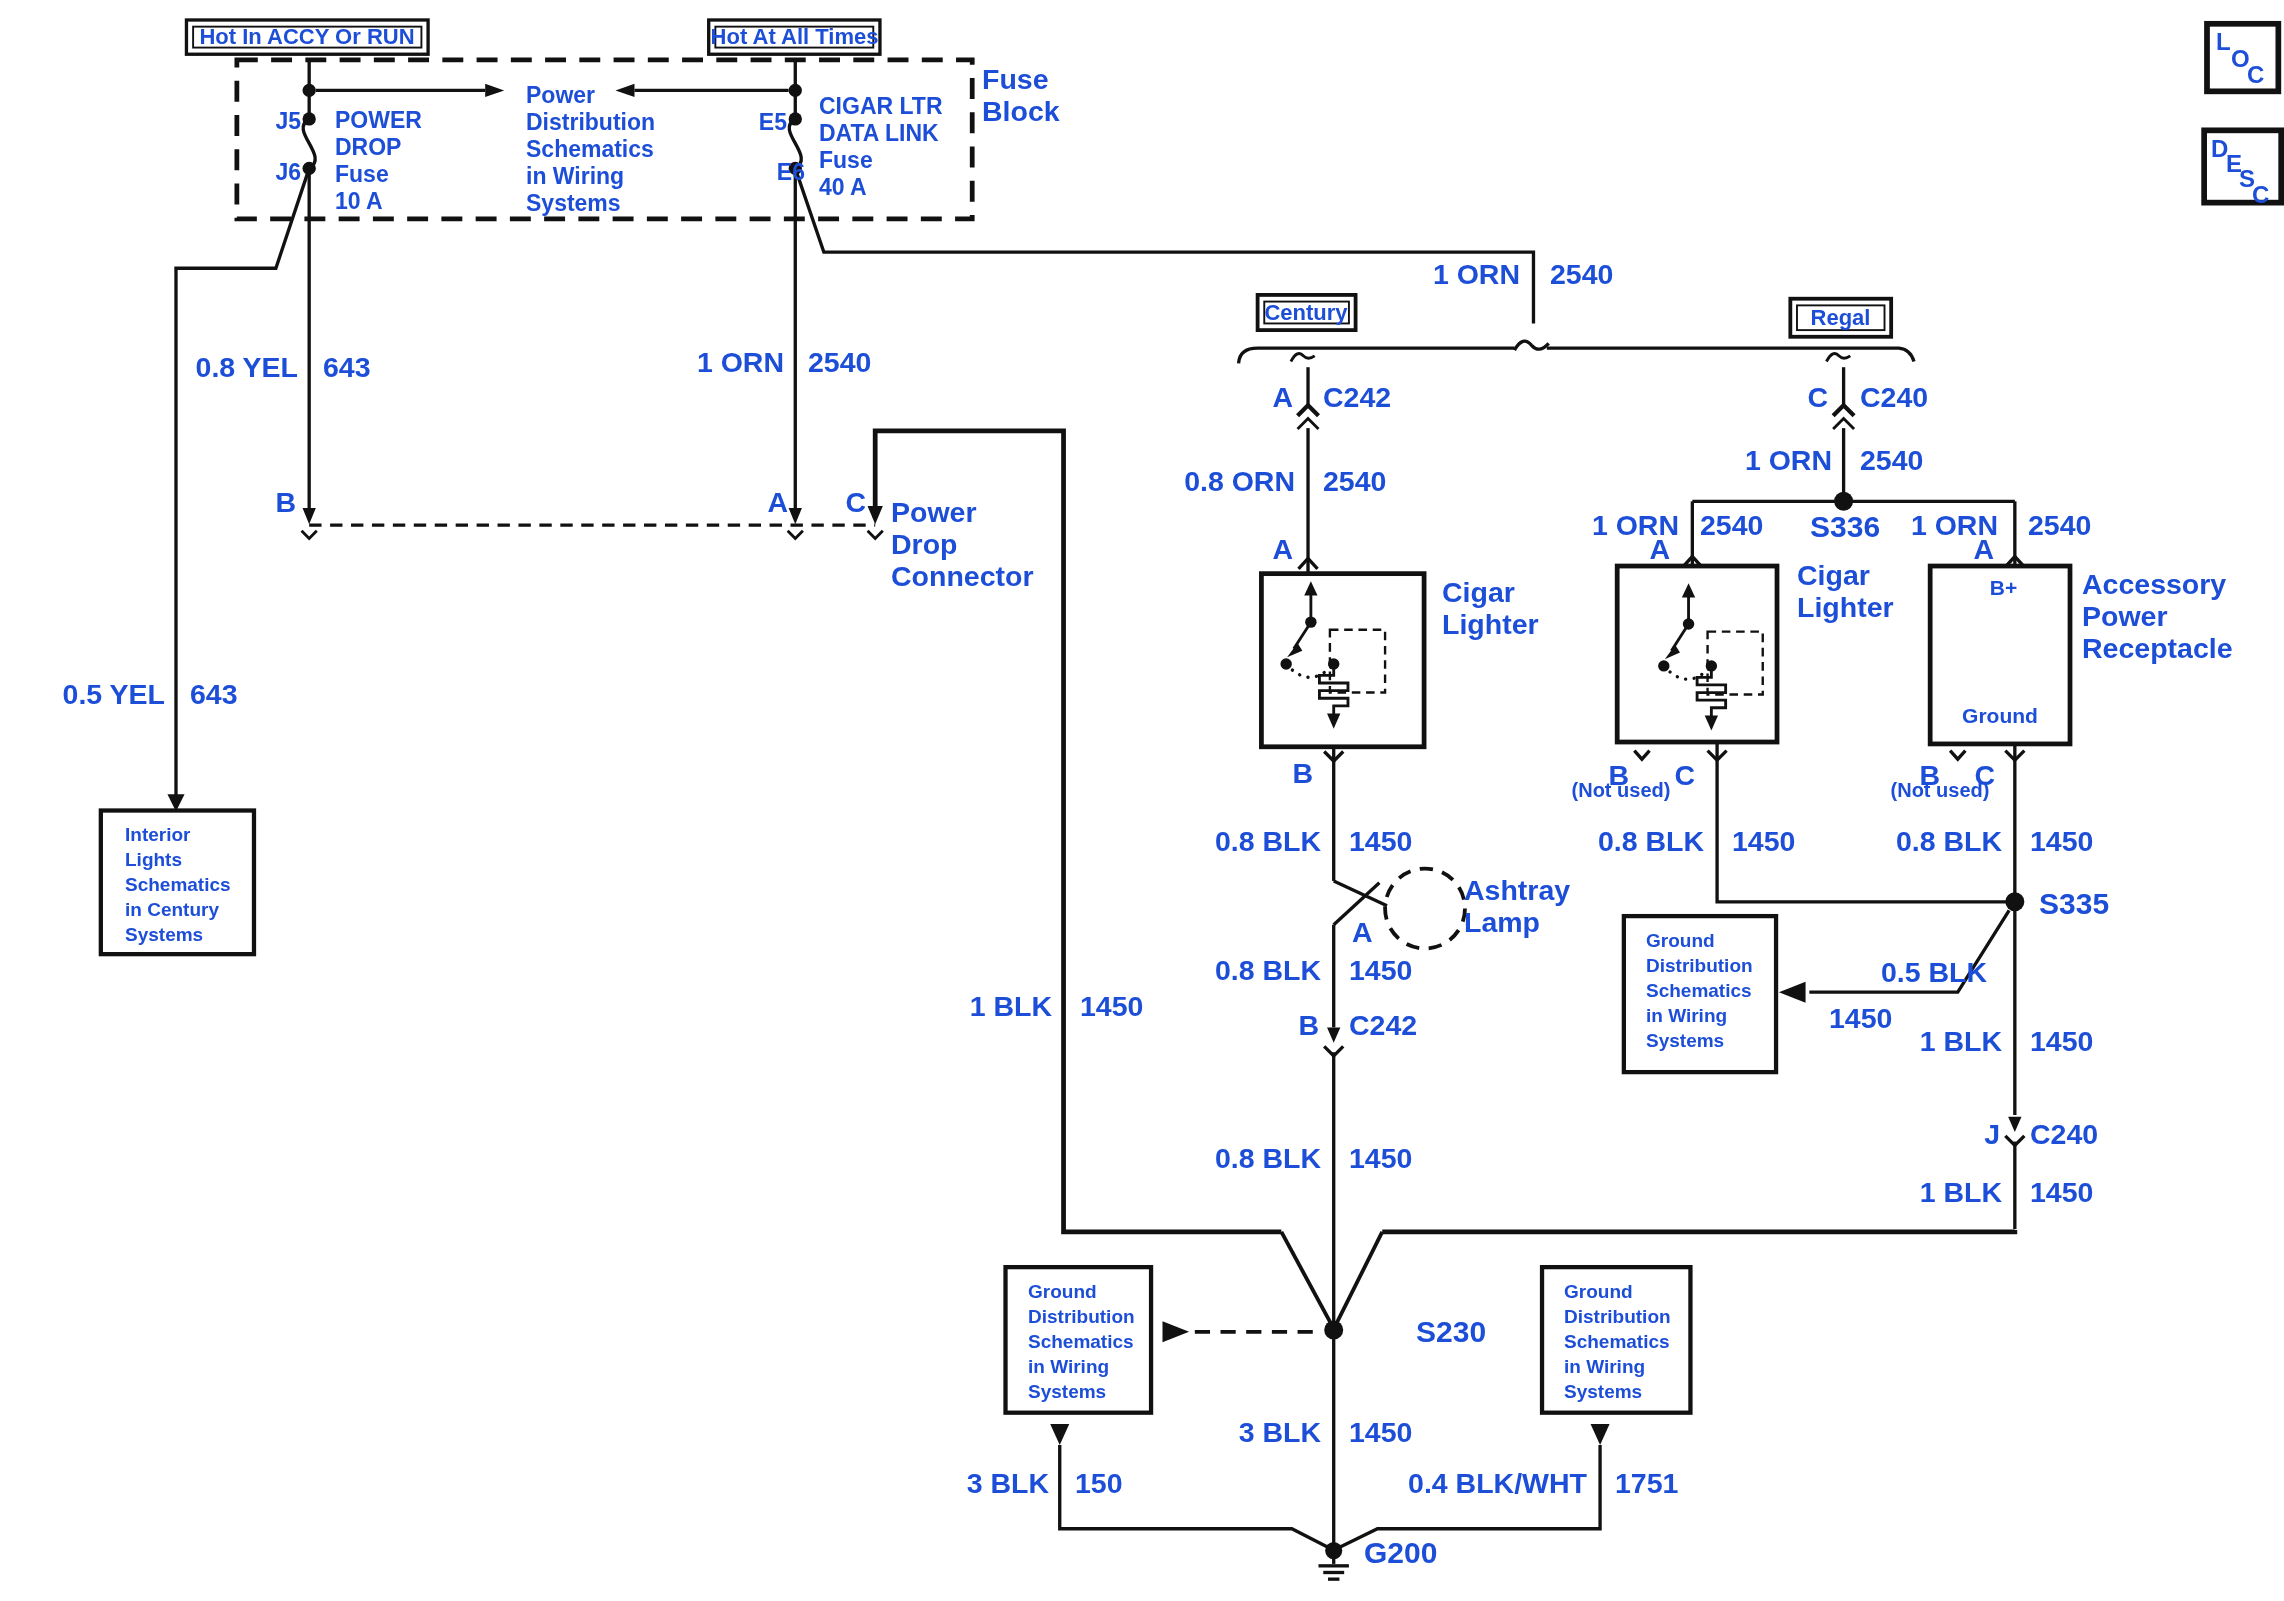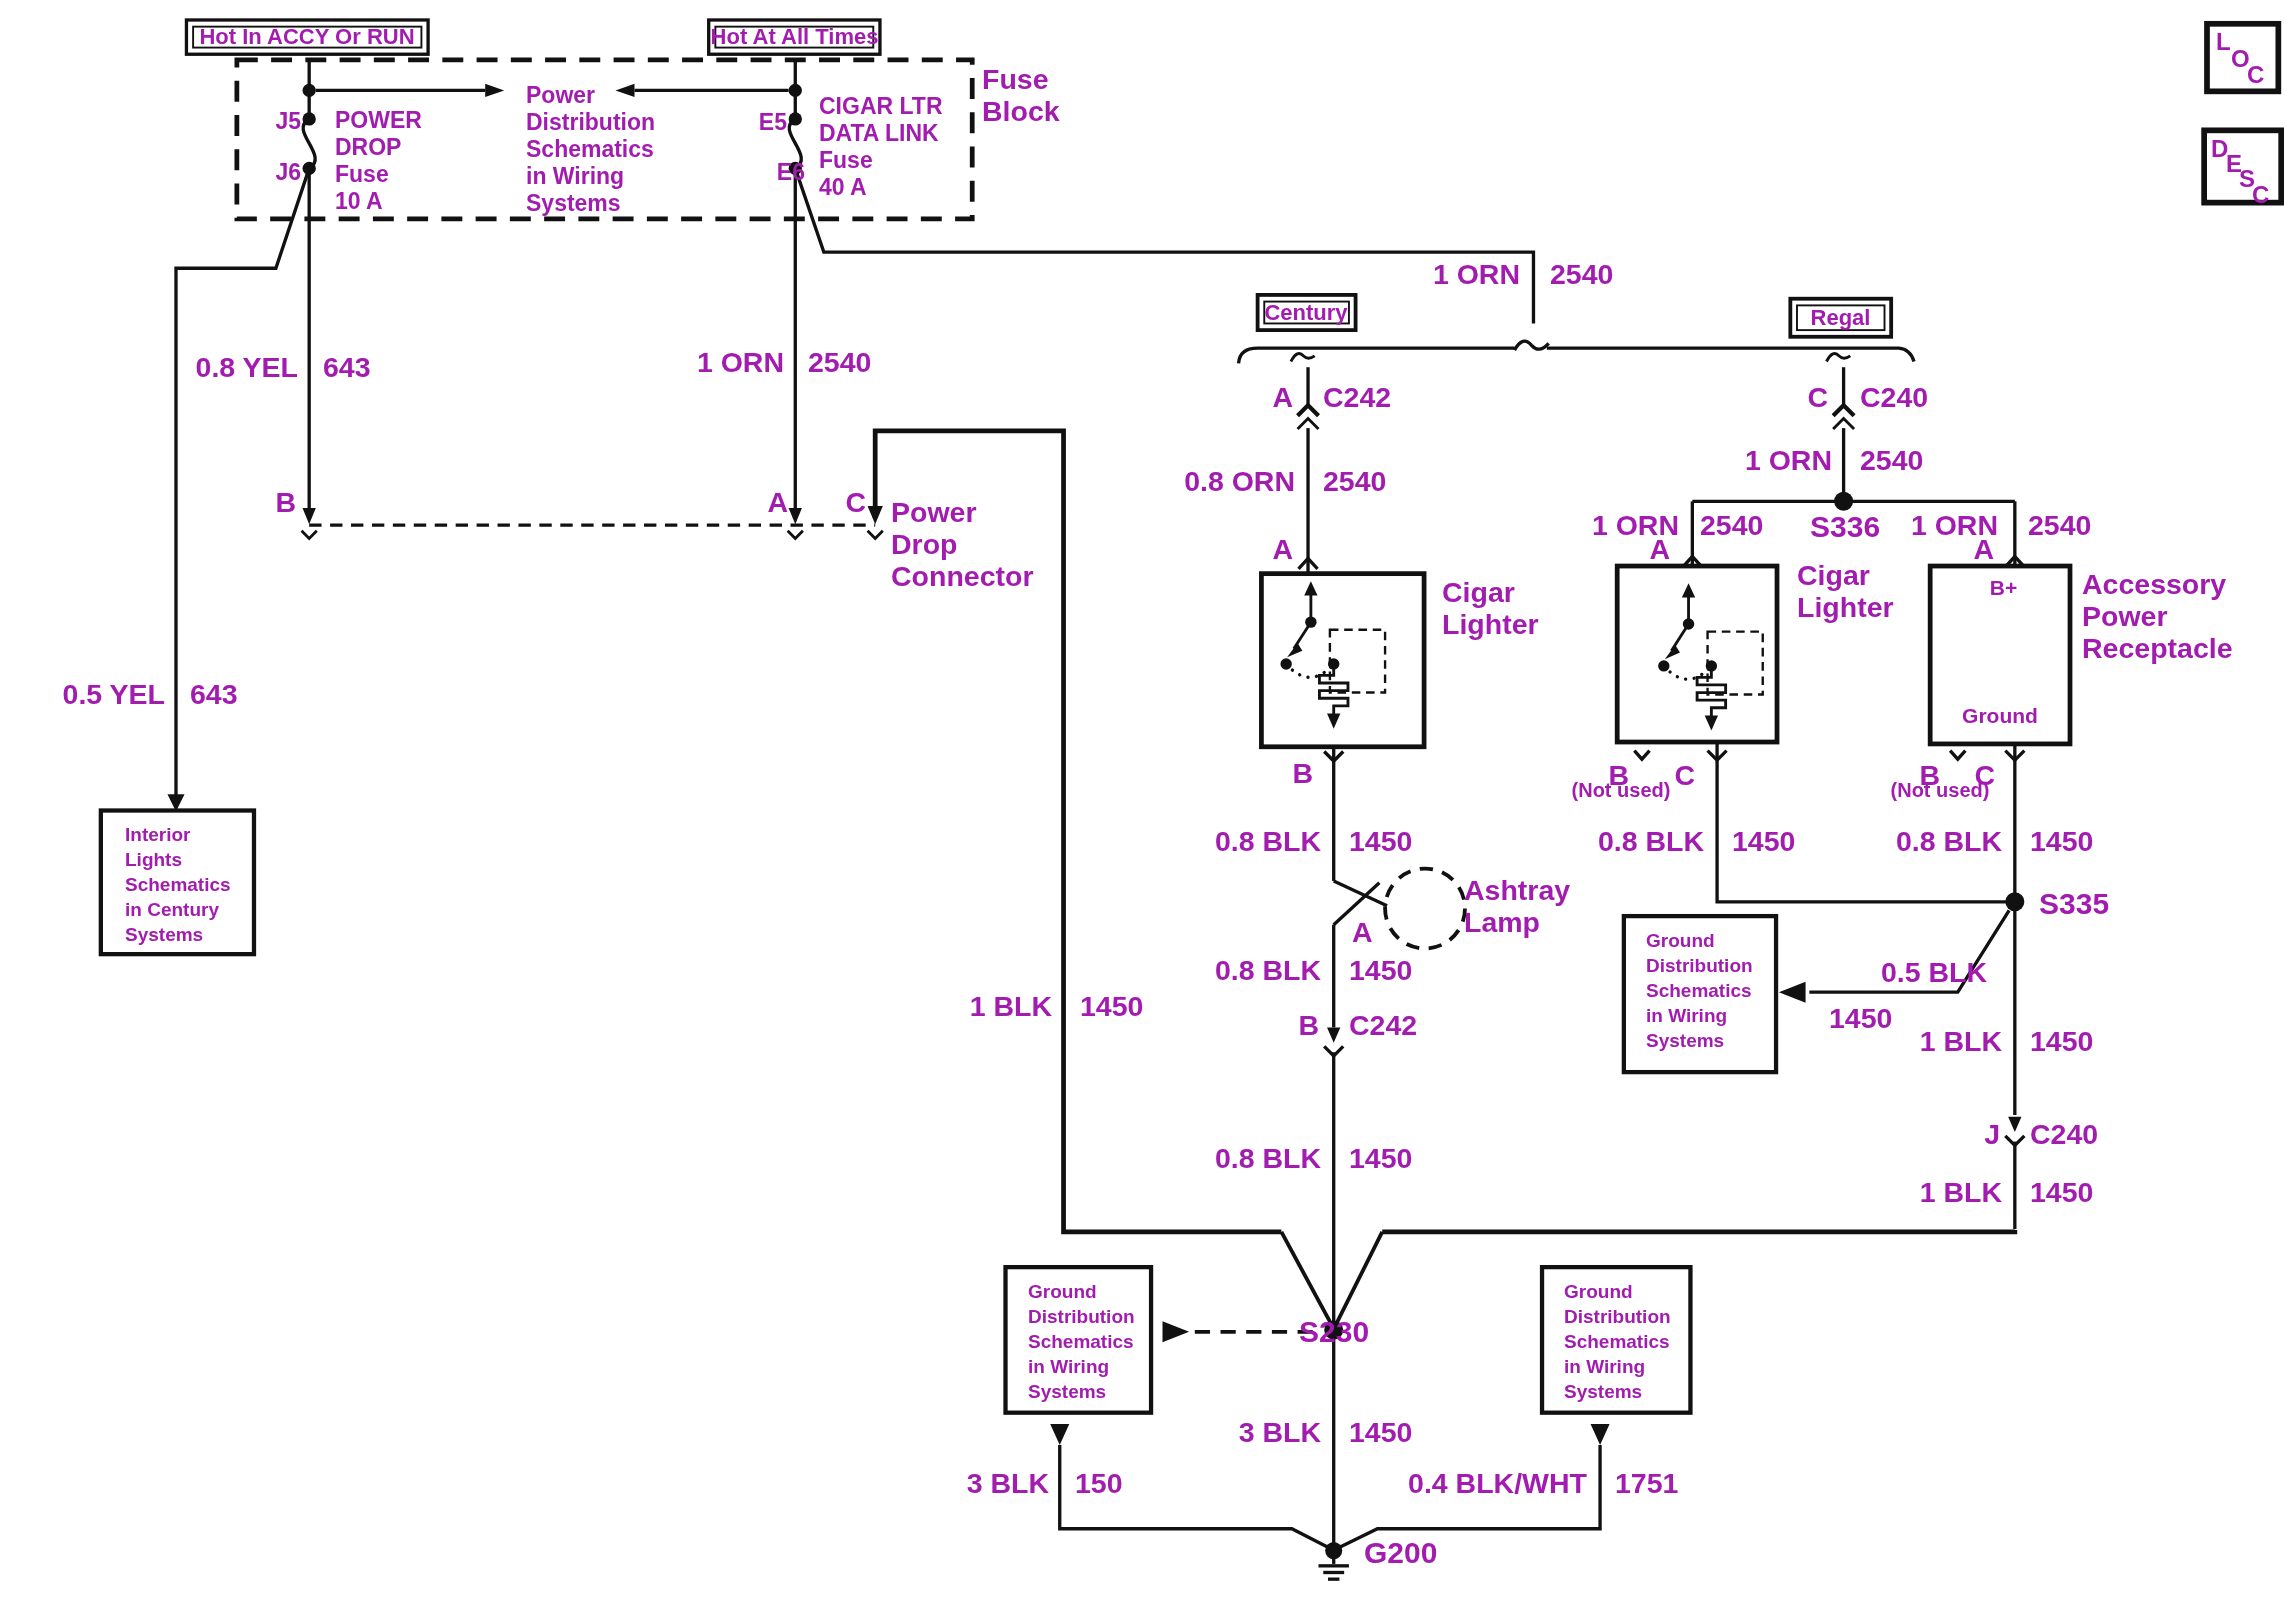--- a/index.html
+++ b/index.html
@@ -1,17 +1,17 @@
 <!DOCTYPE html>
 <html style="font-size:15px"><head>
 <meta charset="utf-8">
 <style>
   html,body{margin:0;padding:0;background:#fff;}
   #stage{position:relative;width:2285px;height:1602px;background:#ffffff;
-         font-family:"Liberation Sans",sans-serif;color:#a21caf;overflow:hidden;}
+         font-family:"Liberation Sans",sans-serif;color:#1d4ed8;overflow:hidden;}
   #wires-svg{position:absolute;left:0;top:0;}
   .lbl{position:absolute;white-space:nowrap;font-weight:700;font-size:28.5px;line-height:1;transform:translateY(-50%);}
   .lbl.big{font-size:30px;}
   .lbl.small{font-size:23px;}
   .lbl.tiny{font-size:20px;font-weight:700;}
   .txtblock{position:absolute;font-weight:700;font-size:23px;line-height:27px;white-space:nowrap;}
   .txtblock.wide{font-size:28.5px;line-height:32px;}
   .boxtext{position:absolute;font-weight:700;font-size:19px;line-height:25px;white-space:nowrap;margin-left:9px;}
   .ctr{position:absolute;display:flex;align-items:center;justify-content:center;font-weight:700;white-space:nowrap;}
   .diag{position:absolute;font-weight:700;font-size:24px;line-height:1;}
@@ -316,21 +316,21 @@
 <div class="lbl" style="right:590px;top:775px">C</div>
 <div class="lbl" style="right:345px;top:775px">B</div>
 <div class="lbl" style="right:290px;top:775px">C</div>
 <div class="lbl" style="left:1352px;top:932px">A</div>
 
 <div class="ctr lbl tiny" style="left:1545px;top:789px;width:152px;height:23px;">(Not used)</div>
 <div class="ctr lbl tiny" style="left:1864px;top:789px;width:152px;height:23px;">(Not used)</div>
 
 <div class="lbl big" style="left:1810px;top:527px">S336</div>
 <div class="lbl big" style="left:2039px;top:904px">S335</div>
-<div class="lbl big" style="left:1299px;top:1332px">S230</div>
+<div class="lbl big" style="left:1416px;top:1332px">S230</div>
 <div class="lbl big" style="left:1364px;top:1553px">G200</div>
 
 <div class="ctr" style="left:1257px;top:295px;width:98px;height:35px;font-size:22px;">Century</div>
 <div class="ctr" style="left:1790px;top:299px;width:101px;height:38px;font-size:22px;">Regal</div>
 
 <div class="txtblock wide" style="left:891px;top:496px;">
   <div>Power</div>
   <div>Drop</div>
   <div>Connector</div>
 </div>

